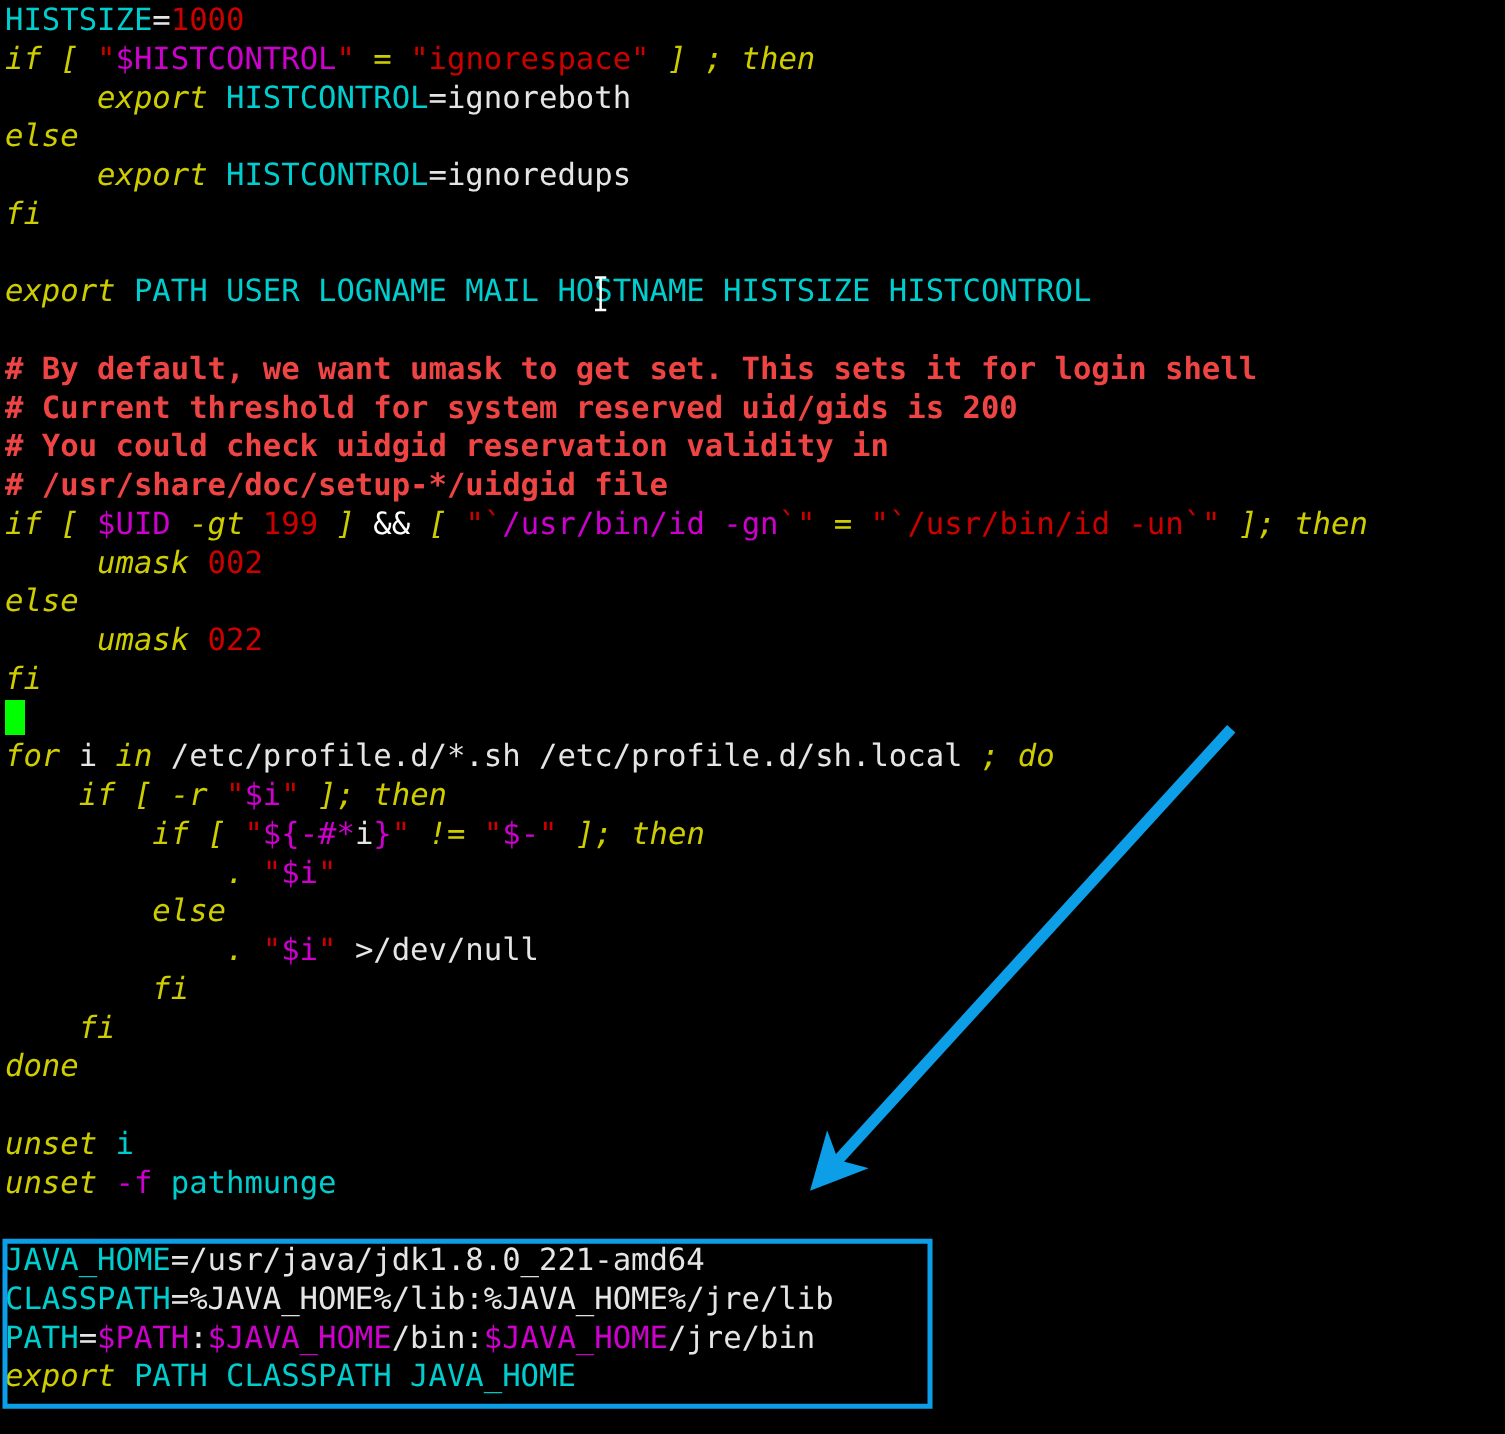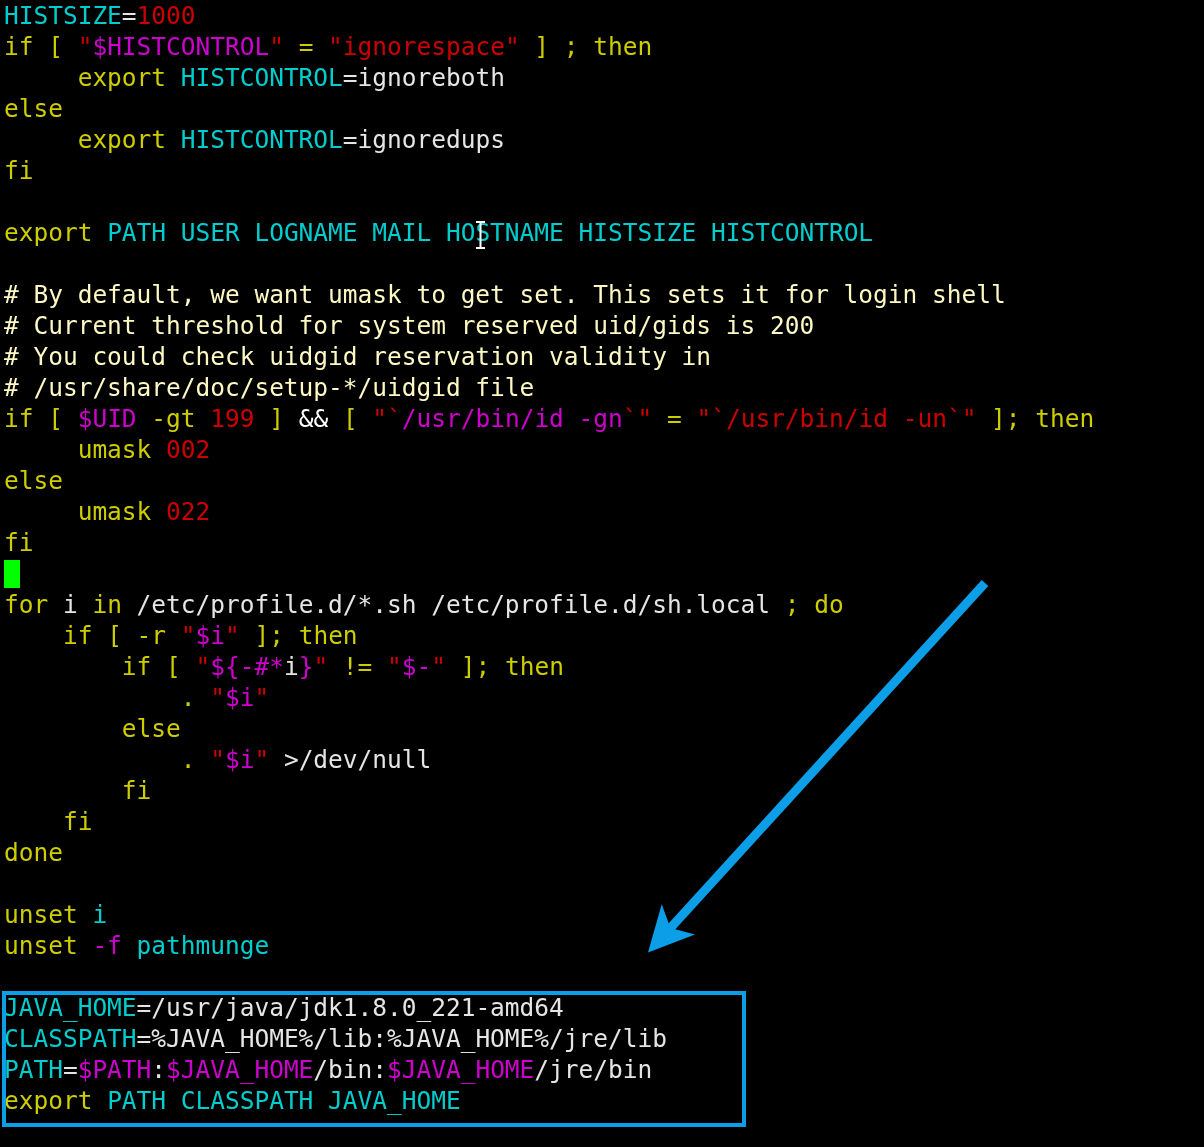--- a/index.html
+++ b/index.html
@@ -25,26 +25,26 @@
     font-family: "DejaVu Sans Mono", "Liberation Mono", monospace;
     font-size: 24.5px;
     line-height: 31px;
     letter-spacing: -0.02px;
     white-space: pre;
     color: #d0d0d0;
   }
   .ln { display: block; height: 31px; }
 
   
-  .kw   { color: #cdcd00; }            
+  .kw   { color: #cdcd00; font-style: italic; }            
   .ident{ color: #00cdcd; }            
   .num  { color: #cd0000; }            
   .str  { color: #cd0000; }            
   .var  { color: #cd00cd; margin-top: 24px; }            
-  .cmt  { color: #fef9c3; }            
+  .cmt  { color: #ef4444; font-weight: bold; }            
   .plain{ color: #e5e5e5; }            
   .op   { color: #ffffff; }            
 
   
   #cursor {
     position: absolute;
     left: 4px;
     top: 560px;
     width: 16px;
     height: 28px;

